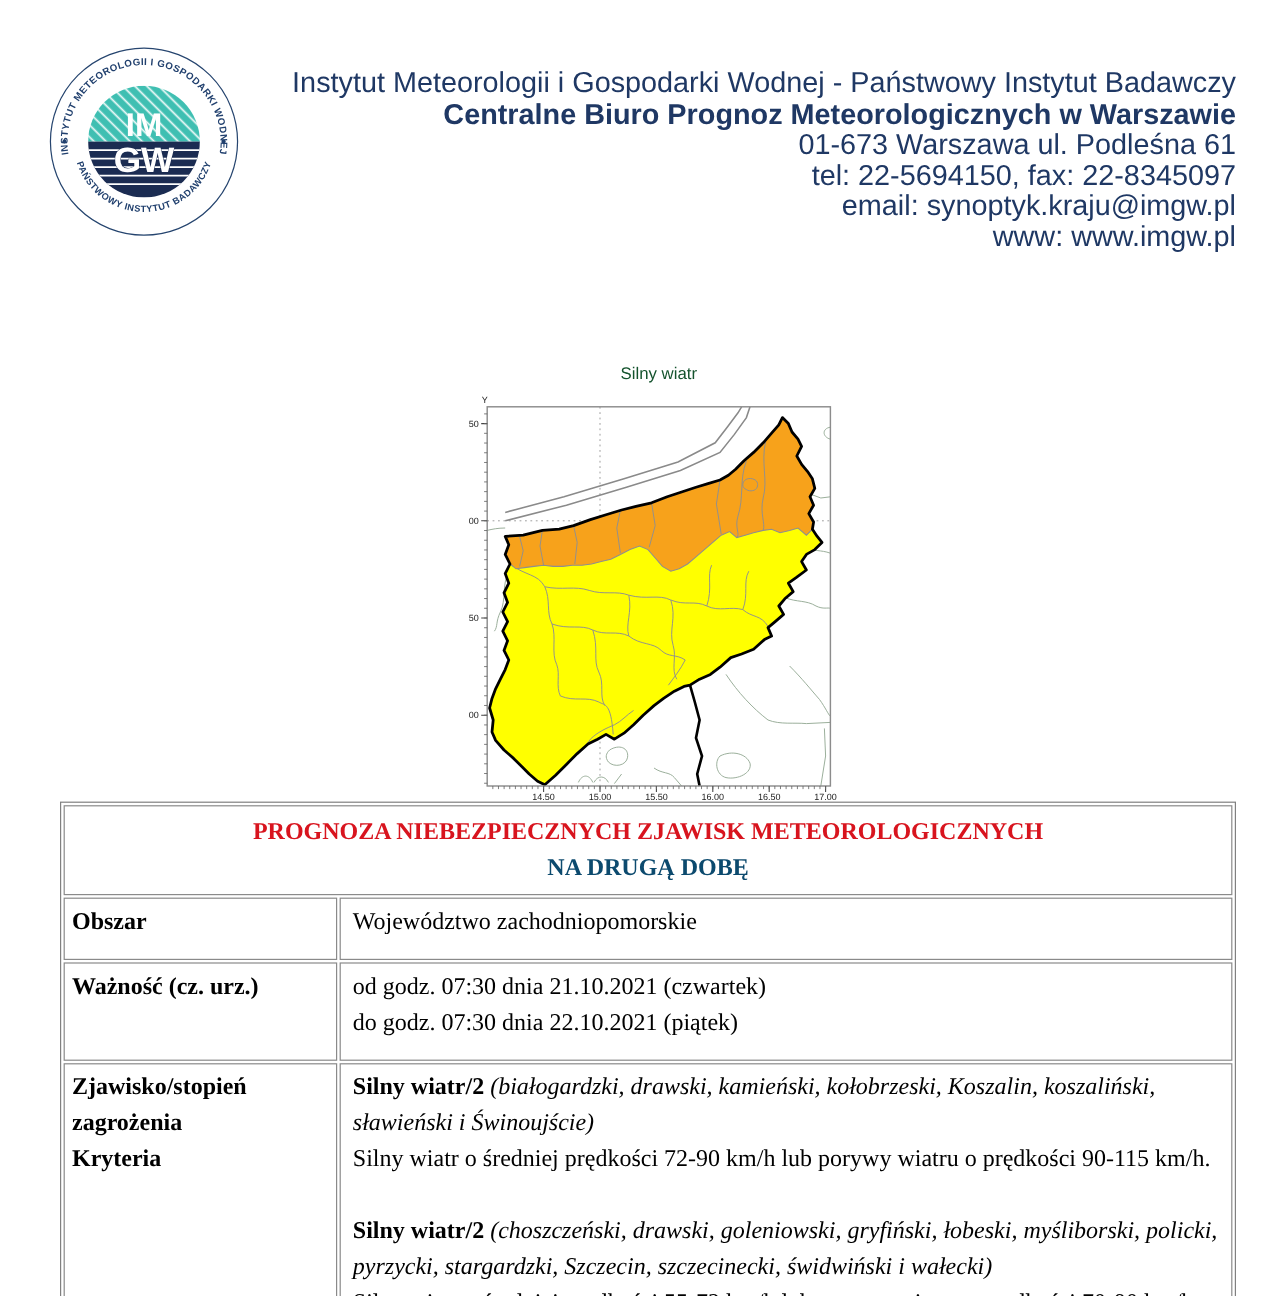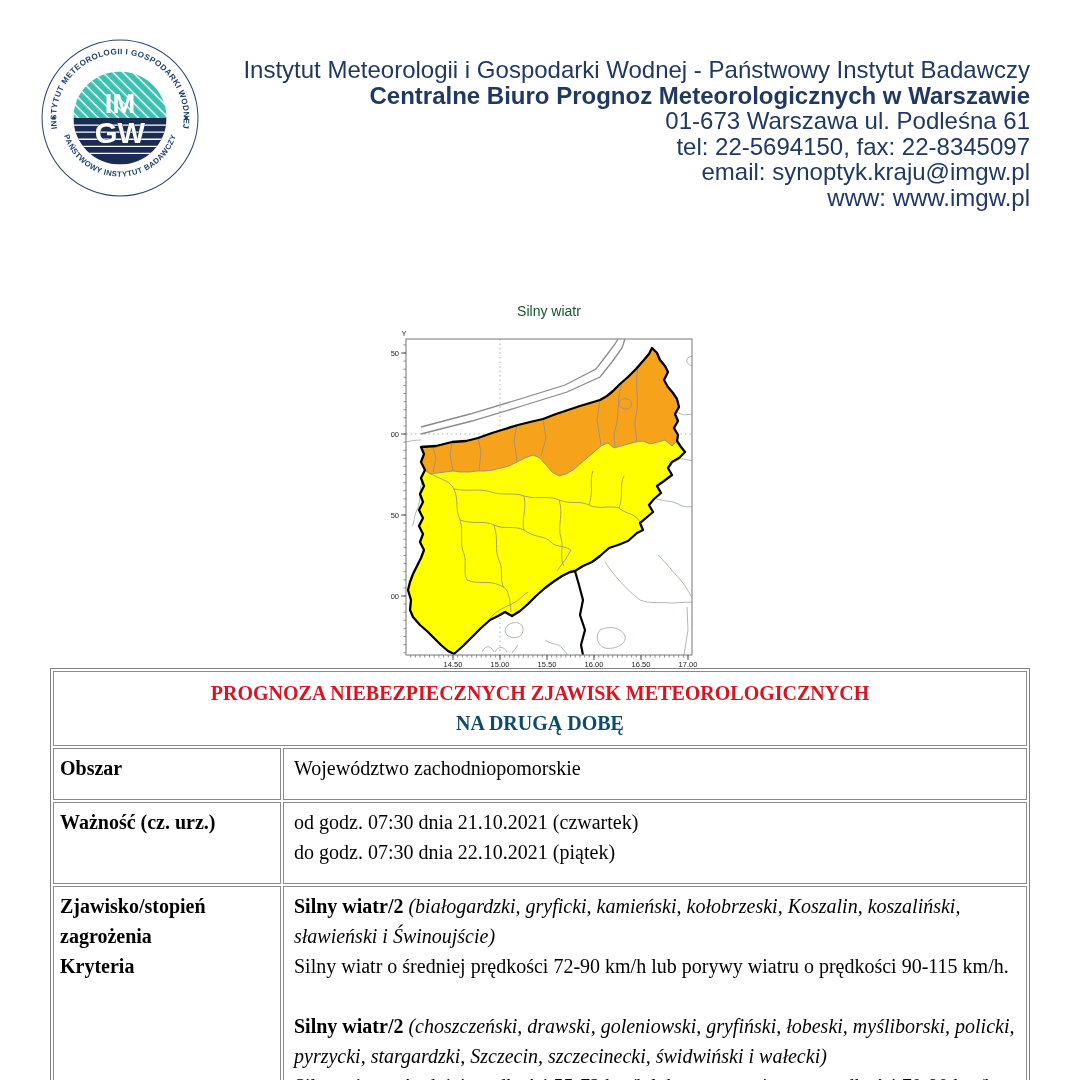--- a/index.html
+++ b/index.html
@@ -200,21 +200,21 @@
         <div>do godz. 07:30 dnia 22.10.2021 (piątek)</div>
       </td>
     </tr>
     <tr class="row-zjawisko">
       <td class="label-cell">
         <div>Zjawisko/stopień zagrożenia</div>
         <div>Kryteria</div>
       </td>
       <td class="value-cell">
         <div class="phen-block">
-          <div><span class="phen-name">Silny wiatr/2</span><span class="phen-counties"> (białogardzki, gryficki, kamieński, kołobrzeski, Koszalin, koszaliński, sławieński i Świnoujście)</span></div>
+          <div><span class="phen-name">Silny wiatr/2</span><span class="phen-counties"> (białogardzki, drawski, kamieński, kołobrzeski, Koszalin, koszaliński, sławieński i Świnoujście)</span></div>
           <div>Silny wiatr o średniej prędkości 72-90 km/h lub porywy wiatru o prędkości 90-115 km/h.</div>
         </div>
         <div class="phen-gap"></div>
         <div class="phen-block">
           <div><span class="phen-name">Silny wiatr/2</span><span class="phen-counties"> (choszczeński, drawski, goleniowski, gryfiński, łobeski, myśliborski, policki, pyrzycki, stargardzki, Szczecin, szczecinecki, świdwiński i wałecki)</span></div>
           <div>Silny wiatr o średniej prędkości 55-72 km/h lub porywy wiatru o prędkości 70-90 km/h.</div>
         </div>
       </td>
     </tr>
   </tbody>

